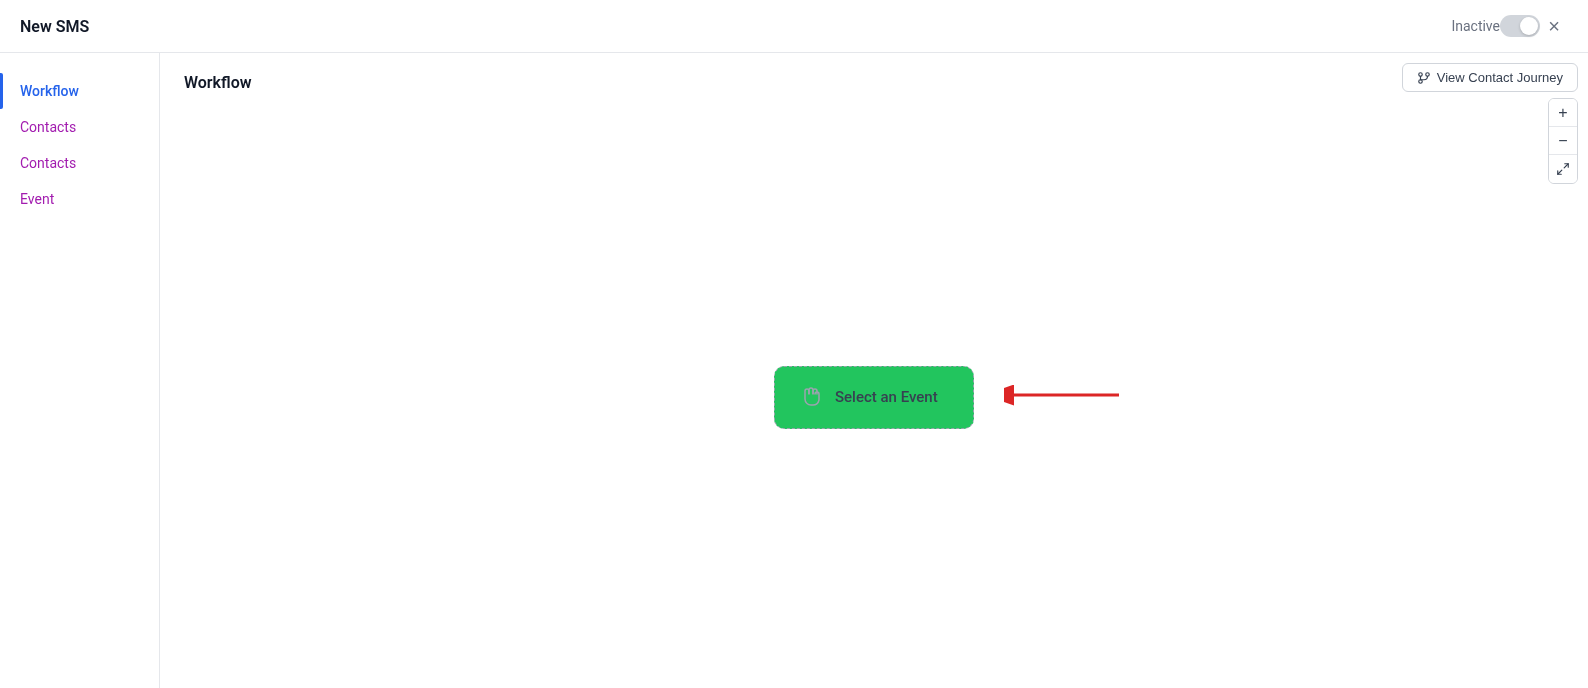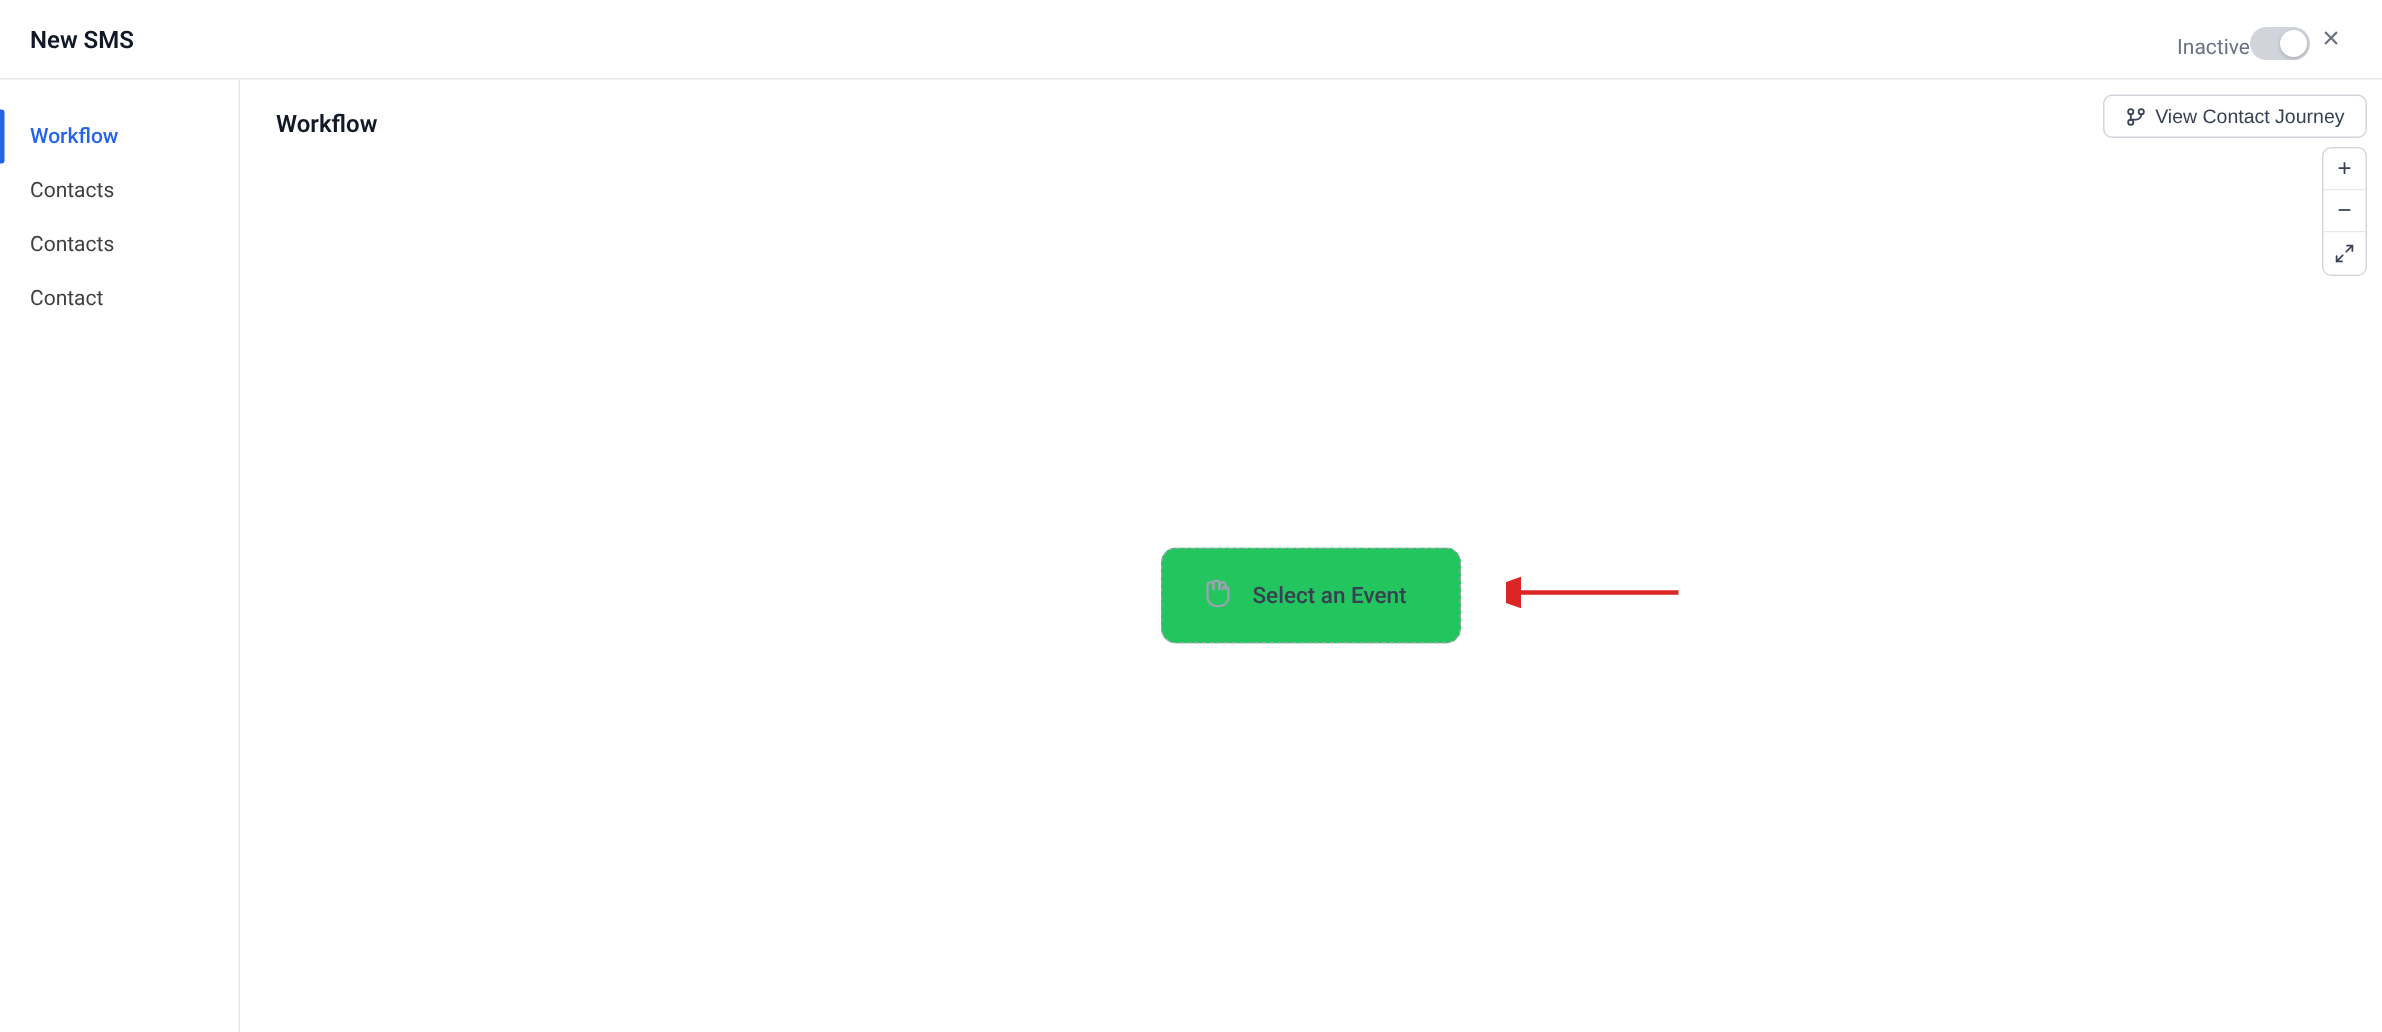--- a/index.html
+++ b/index.html
@@ -24,21 +24,21 @@
       height: 53px;
       border-bottom: 1px solid #e5e7eb;
     }
     .header-title {
       font-size: 16px;
       font-weight: 600;
       color: #111827;
     }
     .header-right {
       display: flex;
-      align-items: flex-end;
+      align-items: center;
     }
     .inactive-label {
       font-size: 14px;
       color: #6b7280;
     }
     .toggle-switch {
       position: relative;
       width: 40px;
       height: 22px;
       background: #d1d5db;
@@ -78,21 +78,21 @@
     
     .sidebar {
       width: 160px;
       border-right: 1px solid #e5e7eb;
       padding-top: 20px;
       flex-shrink: 0;
     }
     .sidebar-item {
       padding: 10px 20px;
       font-size: 14px;
-      color: #404040;
+      color: #a21caf;
       cursor: pointer;
       position: relative;
     }
     .sidebar-item.active {
       color: #2563eb;
       font-weight: 500;
     }
     .sidebar-item.active::before {
       content: '';
       position: absolute;
@@ -225,21 +225,21 @@
     <div class="sidebar-item active">
       <span>Workflow</span>
     </div>
     <div class="sidebar-item">
       <span>Contacts</span>
     </div>
     <div class="sidebar-item">
       <span>Contacts</span>
     </div>
     <div class="sidebar-item">
-      <span>Contact</span>
+      <span>Event</span>
     </div>
   </nav>
 
   <div class="main">
 
     <div class="main-header">
       <h2 class="main-title">Workflow</h2>
     </div>
 
     <div class="canvas-controls">

